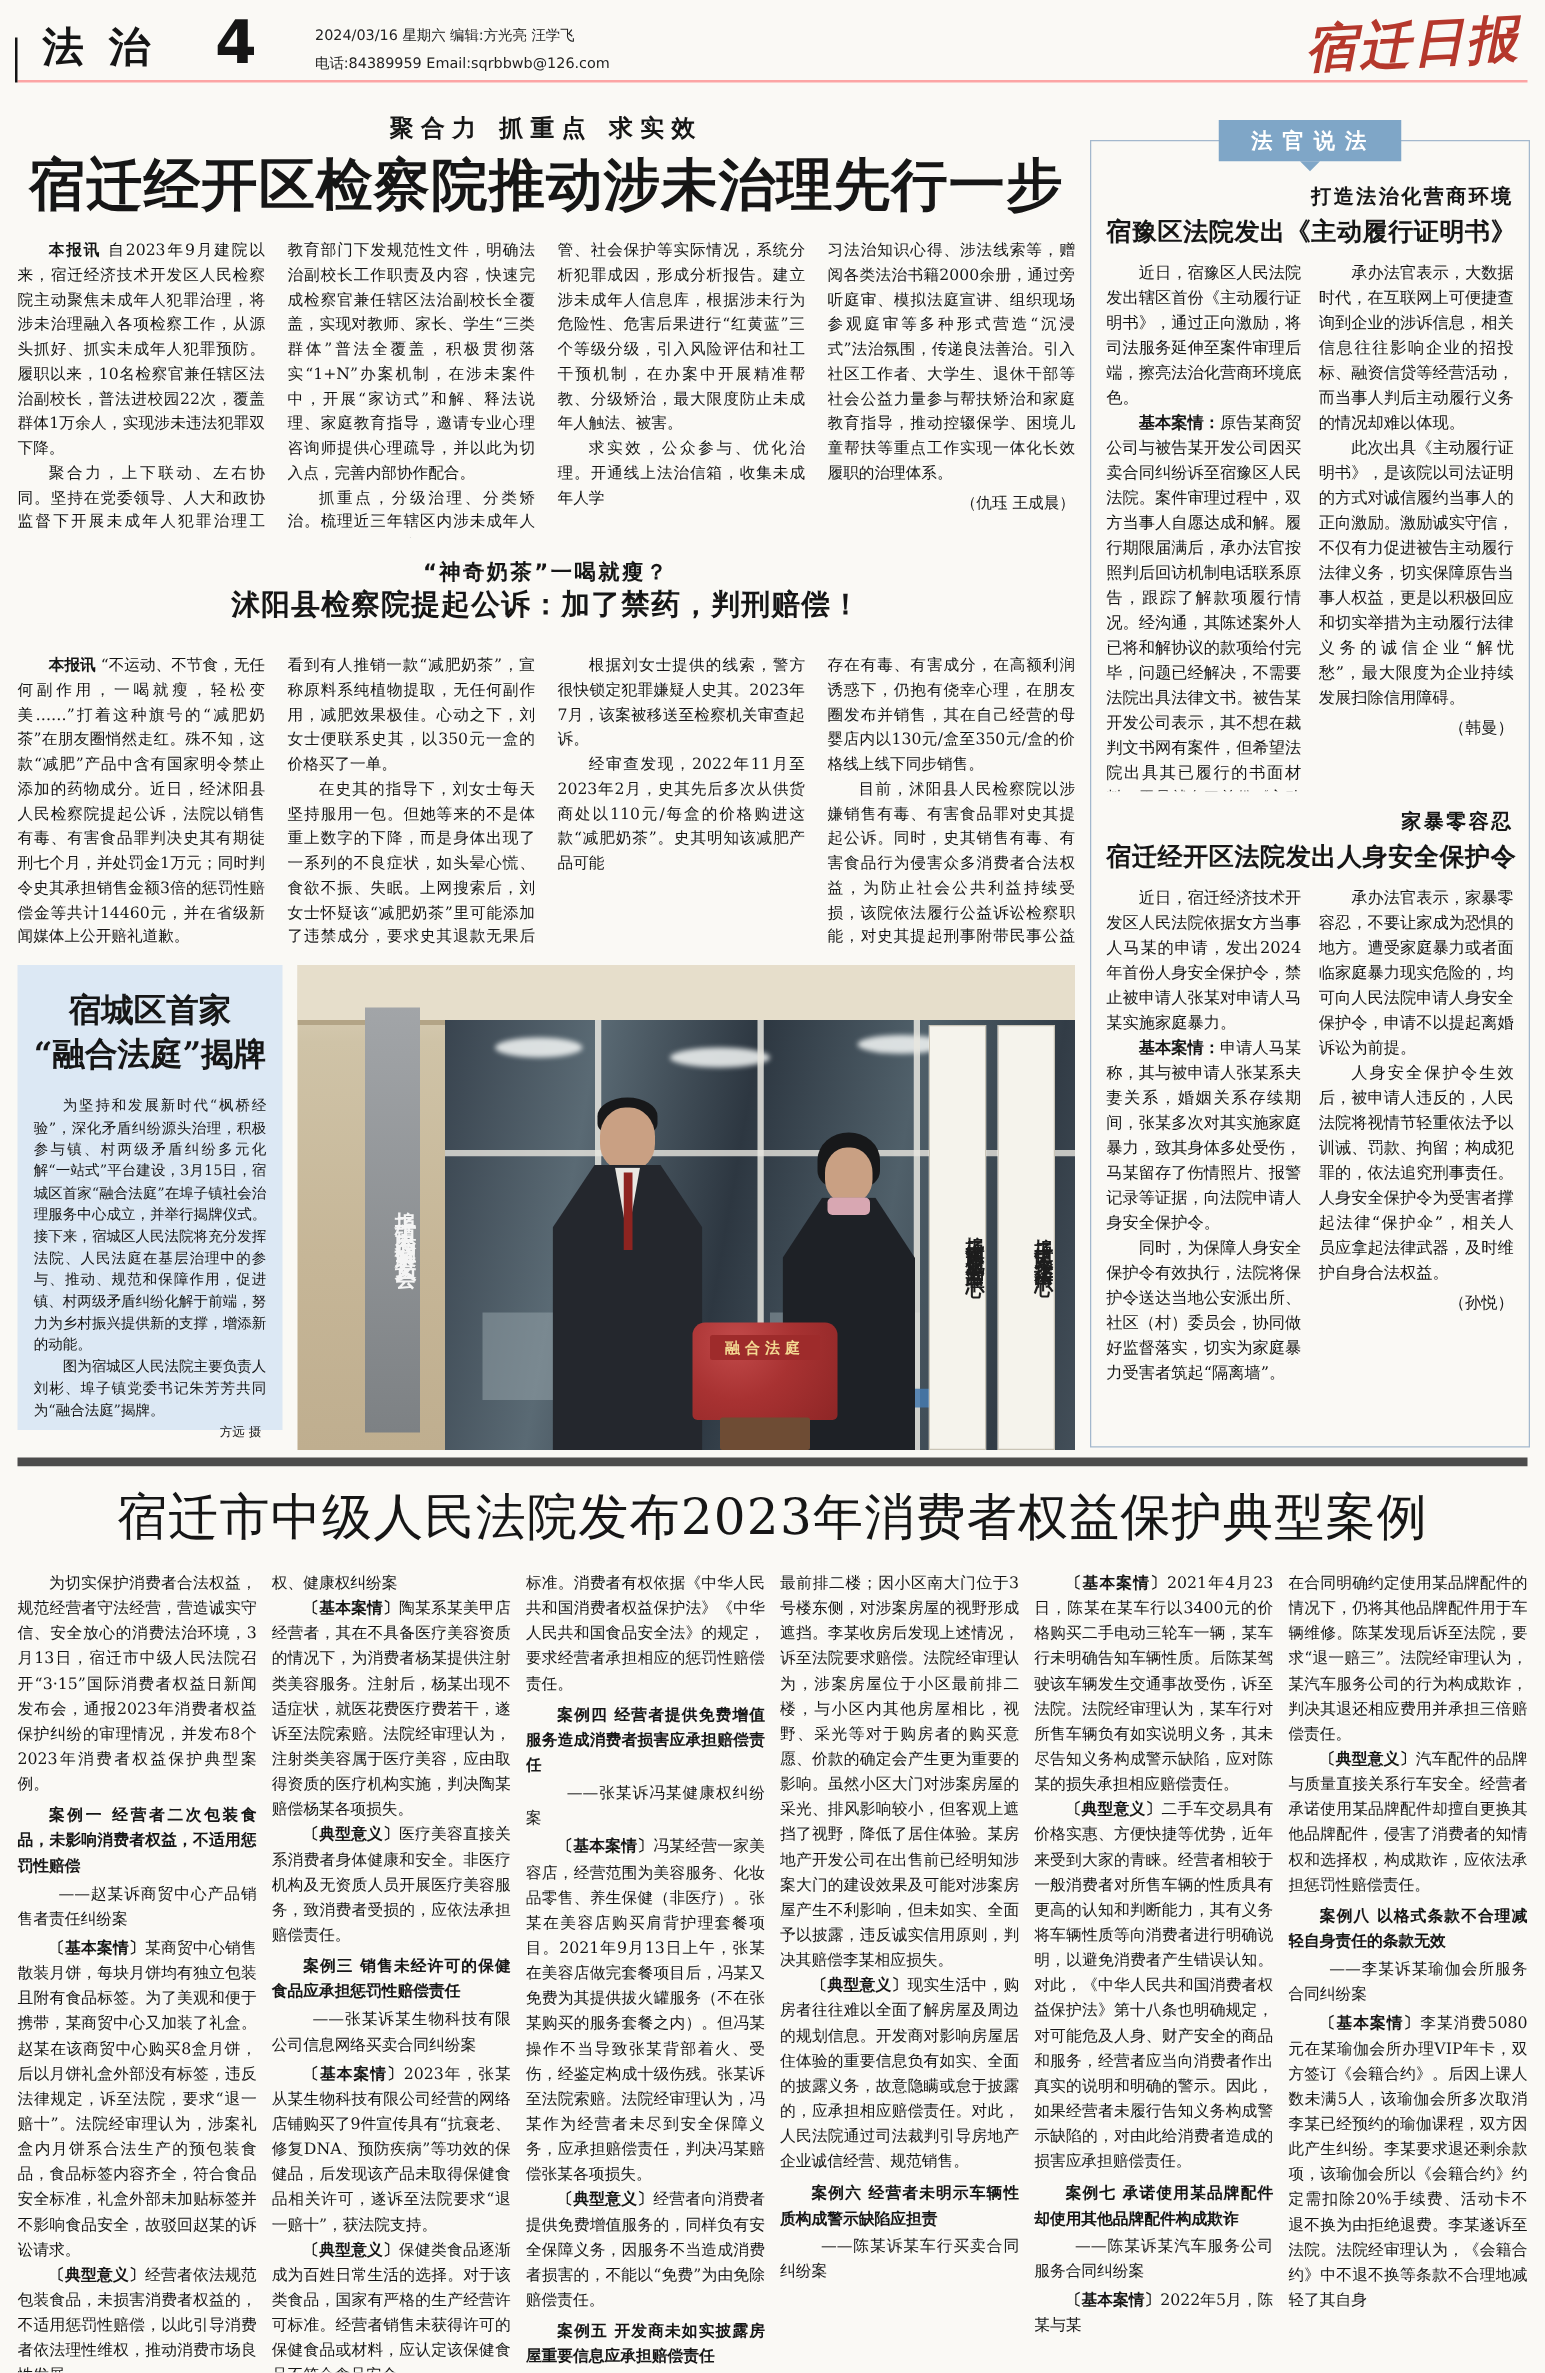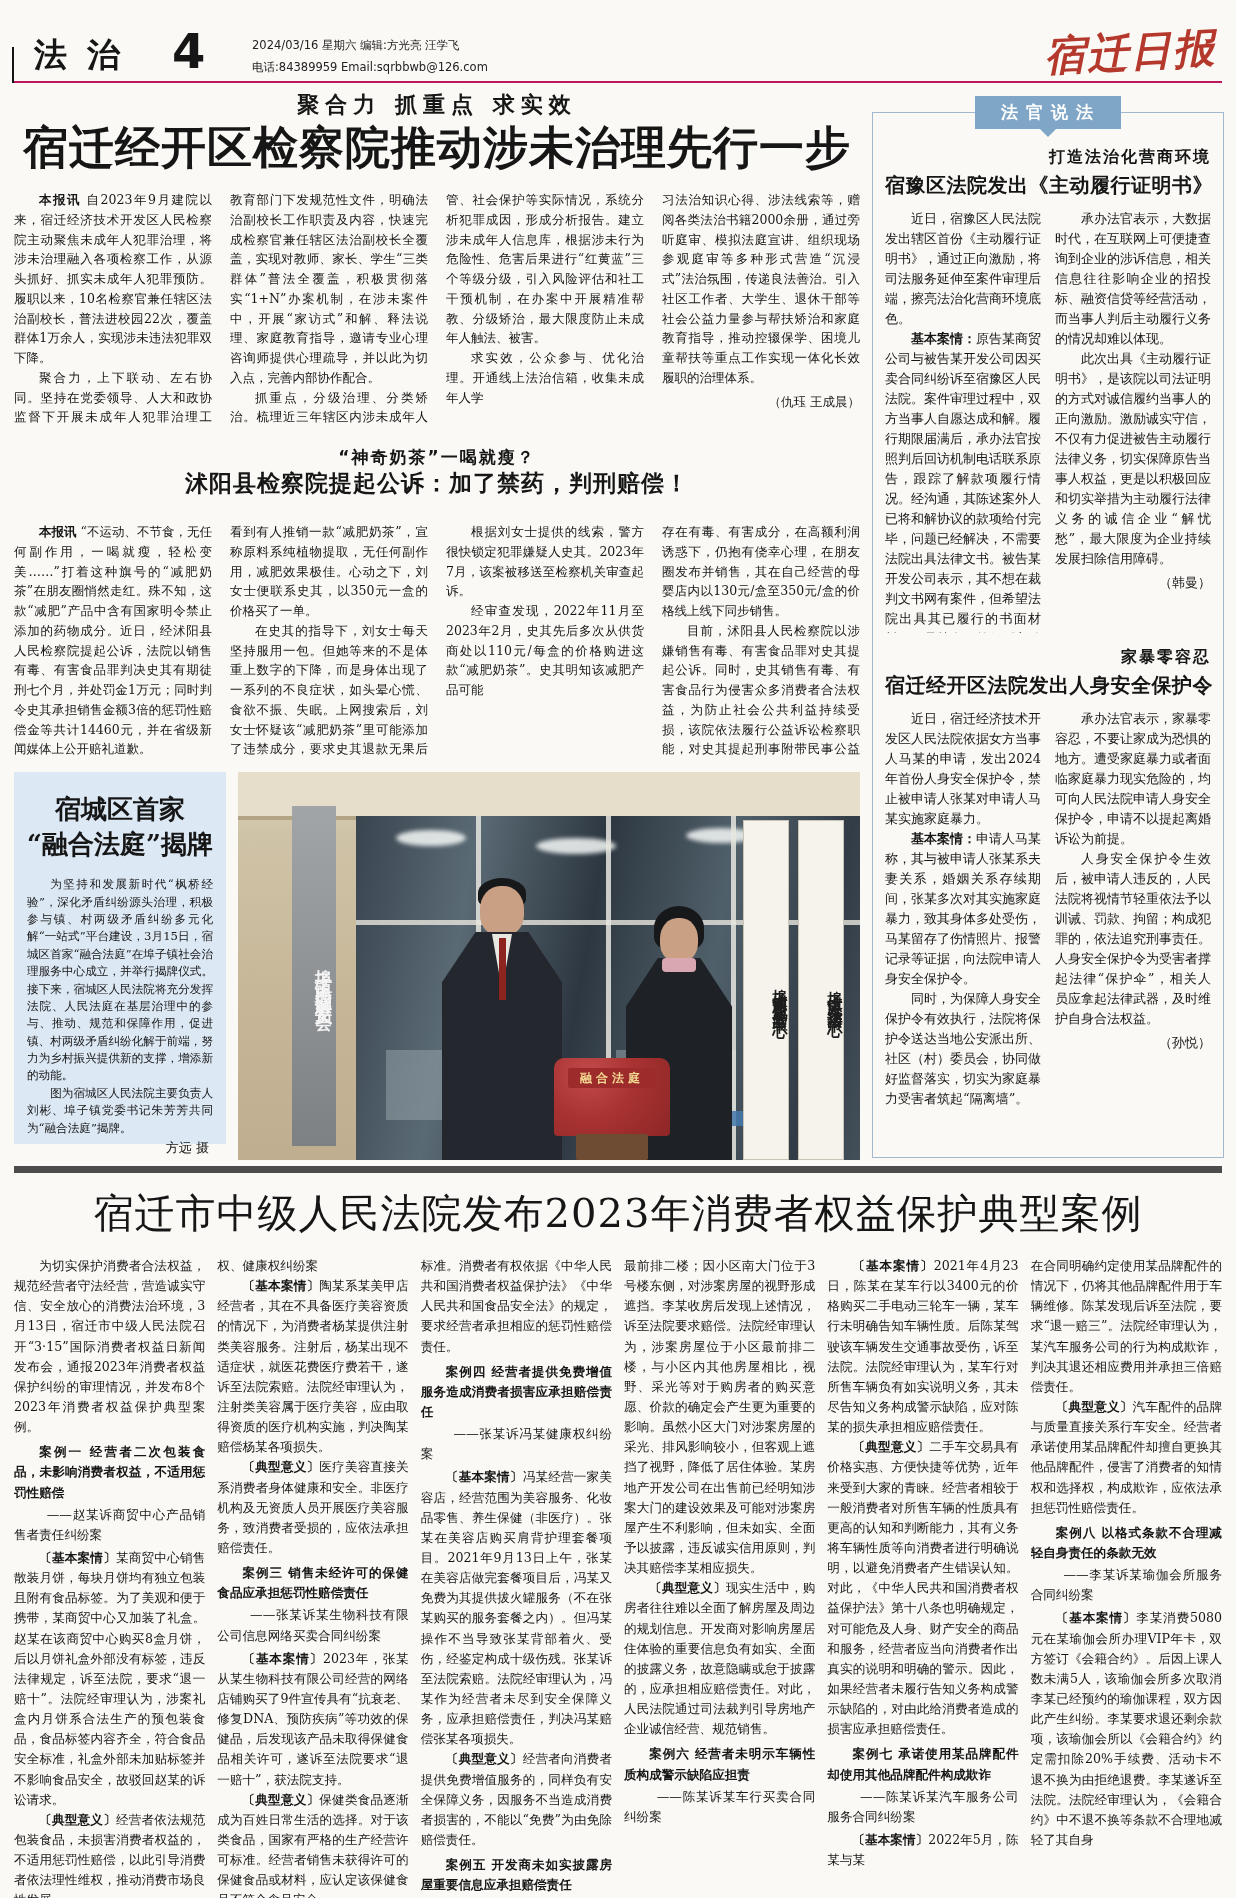--- a/index.html
+++ b/index.html
@@ -6,56 +6,56 @@
   body{
     position:relative;width:1236px;height:1898px;overflow:hidden;
     background:#faf9f5;color:#161616;
     font-family:"DejaVu Serif","Liberation Serif",serif;
     -webkit-font-smoothing:antialiased;
   }
   .abs{position:absolute}
   b{font-family:"DejaVu Sans","Liberation Sans",sans-serif}
 
   
-  .hdr{position:absolute;left:14px;top:23px;width:1208px;height:58px;border-bottom:2px solid #be185d}
+  .hdr{position:absolute;left:14px;top:6px;width:1208px;height:58px;border-bottom:2px solid #fca5a5}
   .hdr::before{content:"";position:absolute;left:-2px;top:24px;width:2px;height:36px;background:#141414}
   .hdr-sec{position:absolute;left:20px;top:10px;font-size:33px;font-weight:bold;letter-spacing:20px}
   .hdr-num{position:absolute;left:158px;top:0px;font-size:48px;font-weight:900;font-family:"DejaVu Sans","Liberation Sans",sans-serif}
   .hdr-meta{position:absolute;left:238px;top:11px;font-size:11.5px;line-height:1.95;color:#222;font-family:"DejaVu Sans","Liberation Sans",sans-serif}
   .masthead{position:absolute;right:6px;top:2px;font-size:41px;font-weight:bold;font-style:italic;
     color:var(--masthead-red,#b5382c);transform:rotate(-3deg);letter-spacing:2px}
 
   
   .para{margin:0;text-indent:2em;text-align:justify}
   .para.cont{text-indent:0}
   .para.case{font-family:"DejaVu Sans","Liberation Sans",sans-serif;font-weight:bold;margin:5px 0 2px}
   .para.dash{text-indent:2.6em;margin:0 0 3px}
   .para.byline{text-align:right;text-indent:0;margin-top:4px}
 
   .cols{display:flex;overflow:hidden}
   .cols .col{flex:1;overflow:hidden}
 
   
-  .a1-kicker{left:14px;top:90px;width:846px;text-align:center;font-size:22px;font-weight:bold;letter-spacing:6px}
+  .a1-kicker{left:14px;top:90px;width:846px;text-align:center;font-size:19px;font-weight:bold;letter-spacing:6px}
   .a1-head{left:14px;top:118px;width:846px;text-align:center;font-size:45px;font-weight:900;
     font-family:"DejaVu Sans","Liberation Sans",sans-serif;letter-spacing:1px;white-space:nowrap}
   .a1-cols{left:14px;top:190px;width:846px;height:240px;gap:18px;font-size:12.5px;line-height:1.58}
 
   
   .a2-kicker{left:14px;top:446px;width:846px;text-align:center;font-size:17px;font-weight:bold;
     font-family:"DejaVu Sans","Liberation Sans",sans-serif;letter-spacing:2px}
   .a2-head{left:14px;top:468px;width:846px;text-align:center;font-size:23px;font-weight:900;letter-spacing:1px;white-space:nowrap}
   .a2-cols{left:14px;top:522px;width:846px;height:238px;gap:18px;font-size:12.5px;line-height:1.58}
 
   
   .capbox{left:14px;top:772px;width:212px;height:372px;background:var(--caption-bg,#dce8f4);
     box-sizing:border-box;padding:20px 13px 10px}
   .cap-title{text-align:center;font-size:26px;font-weight:900;line-height:1.35;margin-bottom:14px}
   .cap-text{font-size:11.6px;line-height:1.5}
-  .cap-credit{text-align:right;font-size:13px;margin-top:2px;padding-right:4px}
+  .cap-credit{text-align:right;font-size:10px;margin-top:2px;padding-right:4px}
 
   .photo{left:238px;top:772px;width:622px;height:388px;overflow:hidden;
     background:linear-gradient(180deg,#ddd3bd 0%,#cfc3a7 16%,#c6b697 60%,#bfae8f 100%)}
   .ph-topband{position:absolute;left:0;top:0;width:100%;height:44px;background:#e6decb;border-bottom:4px solid #b3a486}
   .ph-sign{position:absolute;left:54px;top:34px;width:44px;height:340px;
     background:linear-gradient(180deg,#a2a5a8,#7d8184);color:#f4f4f4;
     writing-mode:vertical-rl;text-orientation:upright;font-size:17px;font-weight:bold;
     letter-spacing:5px;text-align:center;padding-top:8px;box-sizing:border-box}
   .ph-glass{position:absolute;left:118px;top:44px;right:0;bottom:0;
     background:linear-gradient(100deg,#39444f 0%,#5a6a74 22%,#2d3741 45%,#50606a 68%,#323c46 88%,#434f59 100%)}

